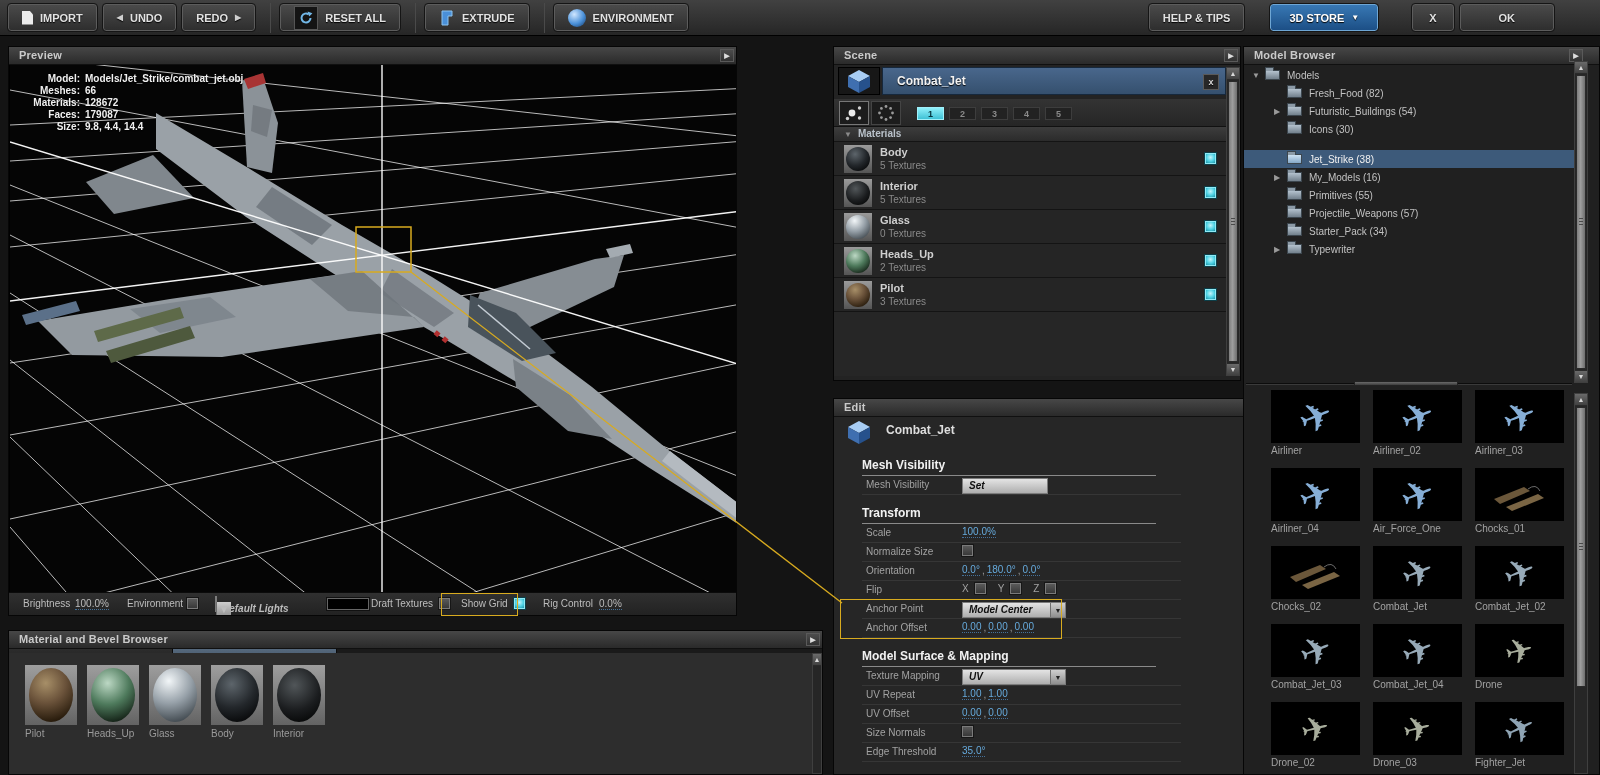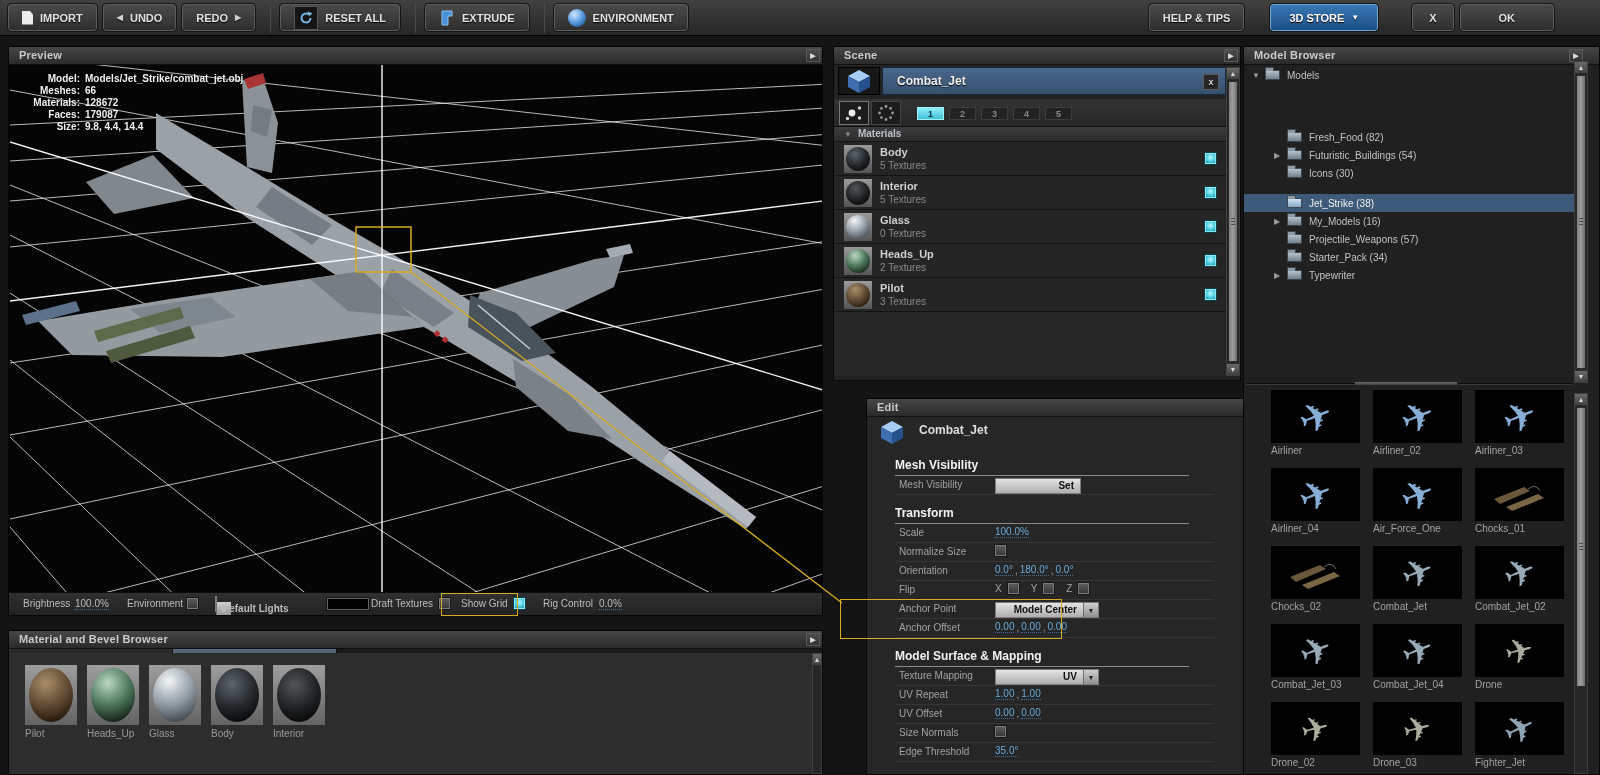--- a/index.html
+++ b/index.html
@@ -37,37 +37,37 @@
     font-size:7px; line-height:12px; text-align:center; }
 
   .link { color:#66aadc; border-bottom:1px dotted #44719a; }
   .sep  { color:#9a9a9a; }
   .cb { display:inline-block; width:11px; height:11px; vertical-align:middle;
     background:linear-gradient(#5a5a5a,#383838); border:1px solid #7a7a7a; outline:1px solid #161616; }
   .cb.on { background:radial-gradient(circle at 50% 38%, #c2f4fb, #4ed2e4 55%, #1f93a6);
     border:1px solid #8fe9f5; outline:1px solid #0c3f49; }
   .grayselect { display:inline-flex; height:16px; background:linear-gradient(#e4e4e4,#aeaeae);
     border:1px solid #7c7c7c; color:#101010; font-size:10px; font-weight:bold; line-height:14px; }
-  .grayselect .val { flex:1; text-align:right; padding:0 6px; white-space:nowrap; }
+  .grayselect .val { flex:1; text-align:left; padding:0 6px; white-space:nowrap;font-style:italic; }
   .grayselect .darr { width:15px; background:linear-gradient(#cfcfcf,#8f8f8f);
     border-left:1px solid #6f6f6f; font-size:7px; text-align:center; line-height:15px; color:#222; }
   .gs-btn { width:86px; }
 
   
   .vscroll { position:absolute; width:14px; background:#262626; border:1px solid #3f3f3f; }
   .vs-btn { height:12px; background:linear-gradient(#6a6a6a,#414141); border-bottom:1px solid #2a2a2a;
     color:#d8d8d8; font-size:7px; line-height:12px; text-align:center; }
   .vs-btn.bottom { position:absolute; bottom:0; left:0; right:0; border-top:1px solid #2a2a2a; border-bottom:none; }
   .vs-thumb { position:absolute; left:1px; right:1px;
     background:linear-gradient(90deg,#7e7e7e,#9e9e9e 45%,#6e6e6e); border:1px solid #2a2a2a; }
   .grip { position:absolute; left:2px; right:2px; top:50%; height:8px; margin-top:-4px;
     background:repeating-linear-gradient(180deg,#4a4a4a 0 1px,transparent 1px 3px); }
 
   
-  #preview { left:8px; top:46px; width:815px; height:570px; background:#000; }
+  #preview { left:8px; top:46px; width:729px; height:570px; background:#000; }
   #pv-view { position:absolute; left:1px; top:18px; width:813px; height:528px; background:#050505; }
   #model-info { position:absolute; left:12px; top:8px; z-index:5; }
   .mi-line { display:flex; font-size:10px; font-weight:bold; color:#f0f0f0; line-height:12px;
     text-shadow:0 1px 1px #000; }
   .mi-label { width:58px; text-align:right; margin-right:5px; }
   #pv-footer { position:absolute; left:0; bottom:0; width:100%; height:23px;
     background:linear-gradient(#303030,#222); border-top:1px solid #0b0b0b; }
   #pv-footer span { position:absolute; top:5px; font-size:10px; color:#bdbdbd; white-space:nowrap; }
   #pv-footer .cb { top:5px; }
   .swatch { position:absolute; top:5px; width:42px; height:12px; background:#000;
@@ -121,21 +121,21 @@
   .smrow { position:relative; height:34px; border-bottom:1px solid #141414; background:#252525; }
   .smthumb { position:absolute; left:10px; top:3px; width:28px; height:28px;
     background:linear-gradient(#9a9a9a,#555); padding:2px; }
   .smthumb .msphere { width:24px; height:24px; }
   .smname { position:absolute; left:46px; top:4px; font-size:11px; font-weight:bold; color:#cfcfcf; }
   .smtex  { position:absolute; left:46px; top:18px; font-size:10px; color:#8a8a8a; }
   .smrow .cb { position:absolute; right:10px; top:11px; }
   #scene-scroll { left:auto; right:0; top:20px; bottom:4px; }
 
   
-  #edit { left:866px; top:398px; width:488px; height:377px; background:#262626; }
+  #edit { left:833px; top:398px; width:488px; height:377px; background:#262626; }
   #edit-icon { position:absolute; left:4px; top:19px; width:42px; height:28px;
     display:flex; align-items:center; justify-content:center; }
   #edit-name { position:absolute; left:52px; top:24px; font-size:12px; font-weight:bold; color:#dedede; }
   #edit-body { position:absolute; left:0; top:48px; right:14px; }
   .ehead { margin:11px 0 0 28px; width:294px; padding-bottom:3px; border-bottom:1px solid #8a8a8a;
     color:#f2f2f2; font-size:12px; font-weight:bold; }
   .erow { position:relative; height:19px; margin-left:28px; width:319px; border-bottom:1px solid #363636; }
   .elabel { position:absolute; left:4px; top:3px; font-size:10px; color:#a2a2a2; }
   .ectl { position:absolute; left:100px; top:2px; font-size:10px; display:flex; align-items:center; gap:2px; }
   .axlabel { color:#a2a2a2; margin:0 4px 0 0; }
@@ -608,21 +608,21 @@
     <div class="phead">
       <span>Model Browser</span>
       <span class="arr" style="right:16px">▶</span>
     </div>
     <div id="mb-tree">
         <div class="trow" style="padding-left: 8px;">
           <span class="texp">▼</span>
           <span class="tfolder"></span>
           <span class="tlabel">Models</span>
         </div>
-        <div class="trow" style="padding-left: 30px; margin-top: 44px;">
+        <div class="trow" style="padding-left: 30px;">
           <span class="texp"></span>
           <span class="tfolder"></span>
           <span class="tlabel">Fresh_Food (82)</span>
         </div>
         <div class="trow" style="padding-left: 30px;">
           <span class="texp">▶</span>
           <span class="tfolder"></span>
           <span class="tlabel">Futuristic_Buildings (54)</span>
         </div>
         <div class="trow" style="padding-left: 30px;">
@@ -632,20 +632,25 @@
         </div>
         <div class="trow sel" style="padding-left: 30px;">
           <span class="texp"></span>
           <span class="tfolder"></span>
           <span class="tlabel">Jet_Strike (38)</span>
         </div>
         <div class="trow" style="padding-left: 30px;">
           <span class="texp">▶</span>
           <span class="tfolder"></span>
           <span class="tlabel">My_Models (16)</span>
+        </div>
+        <div class="trow" style="padding-left: 30px;">
+          <span class="texp"></span>
+          <span class="tfolder"></span>
+          <span class="tlabel">Primitives (55)</span>
         </div>
         <div class="trow" style="padding-left: 30px;">
           <span class="texp"></span>
           <span class="tfolder"></span>
           <span class="tlabel">Projectile_Weapons (57)</span>
         </div>
         <div class="trow" style="padding-left: 30px;">
           <span class="texp"></span>
           <span class="tfolder"></span>
           <span class="tlabel">Starter_Pack (34)</span>

